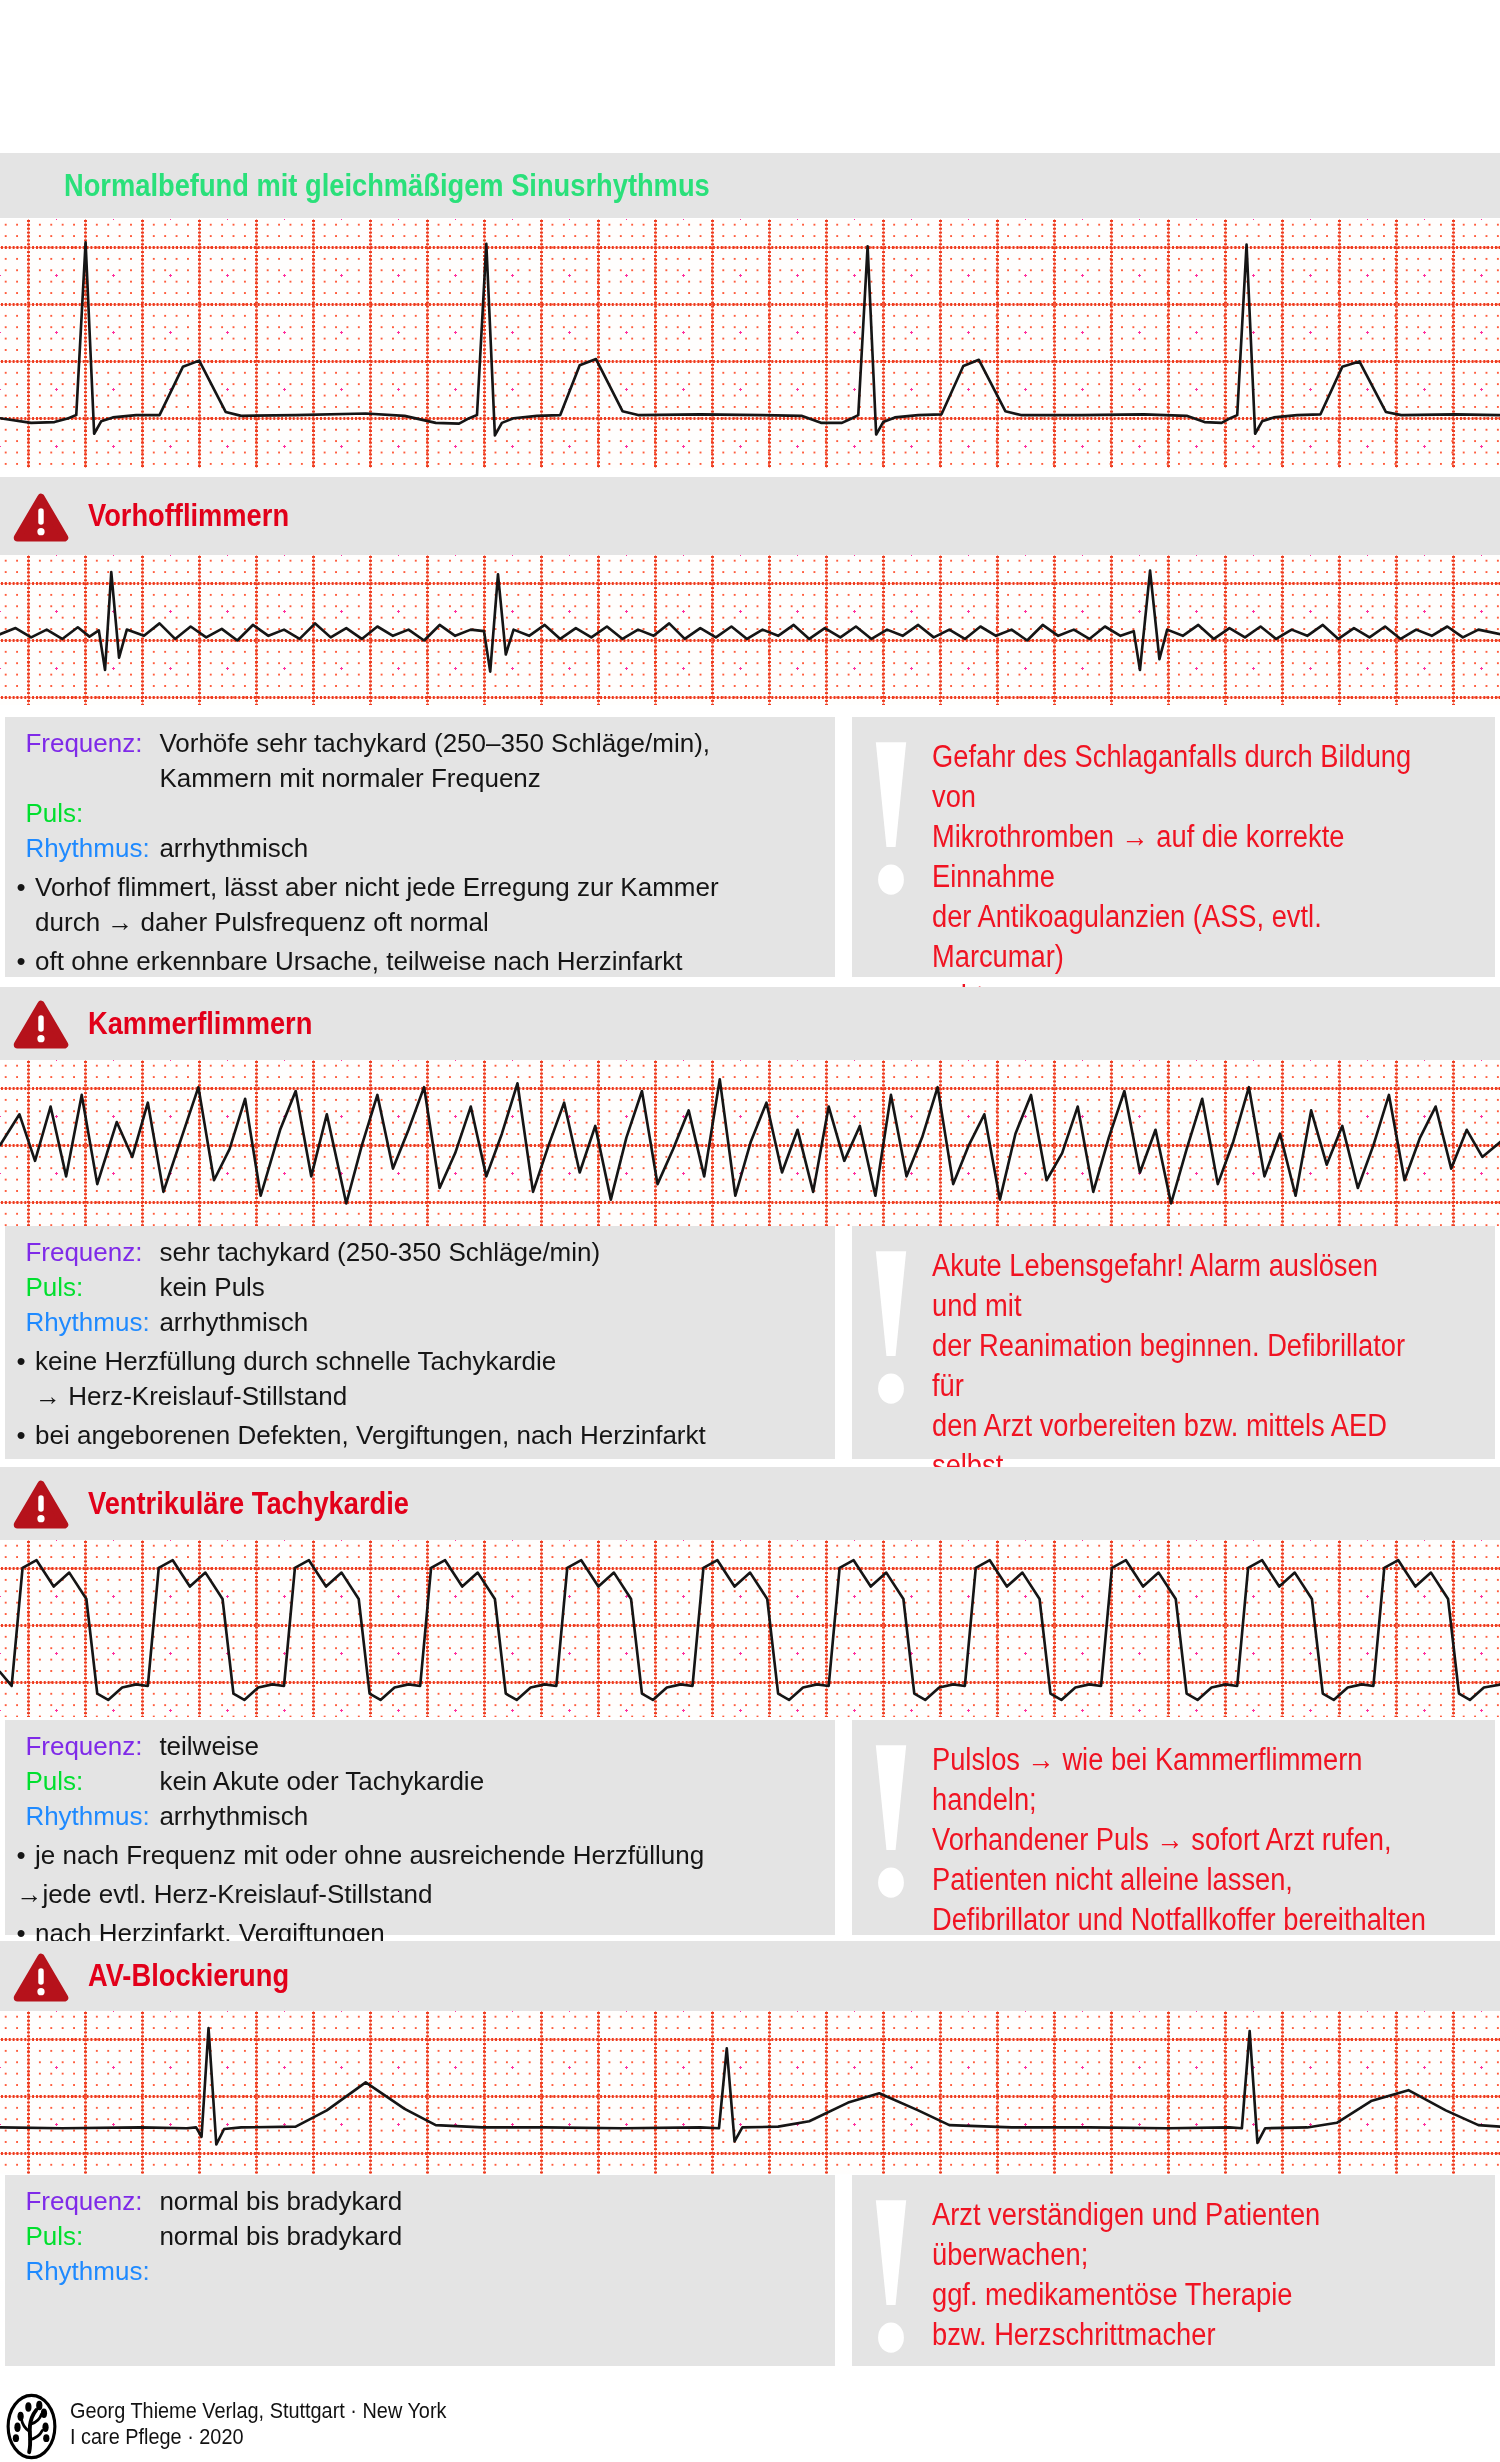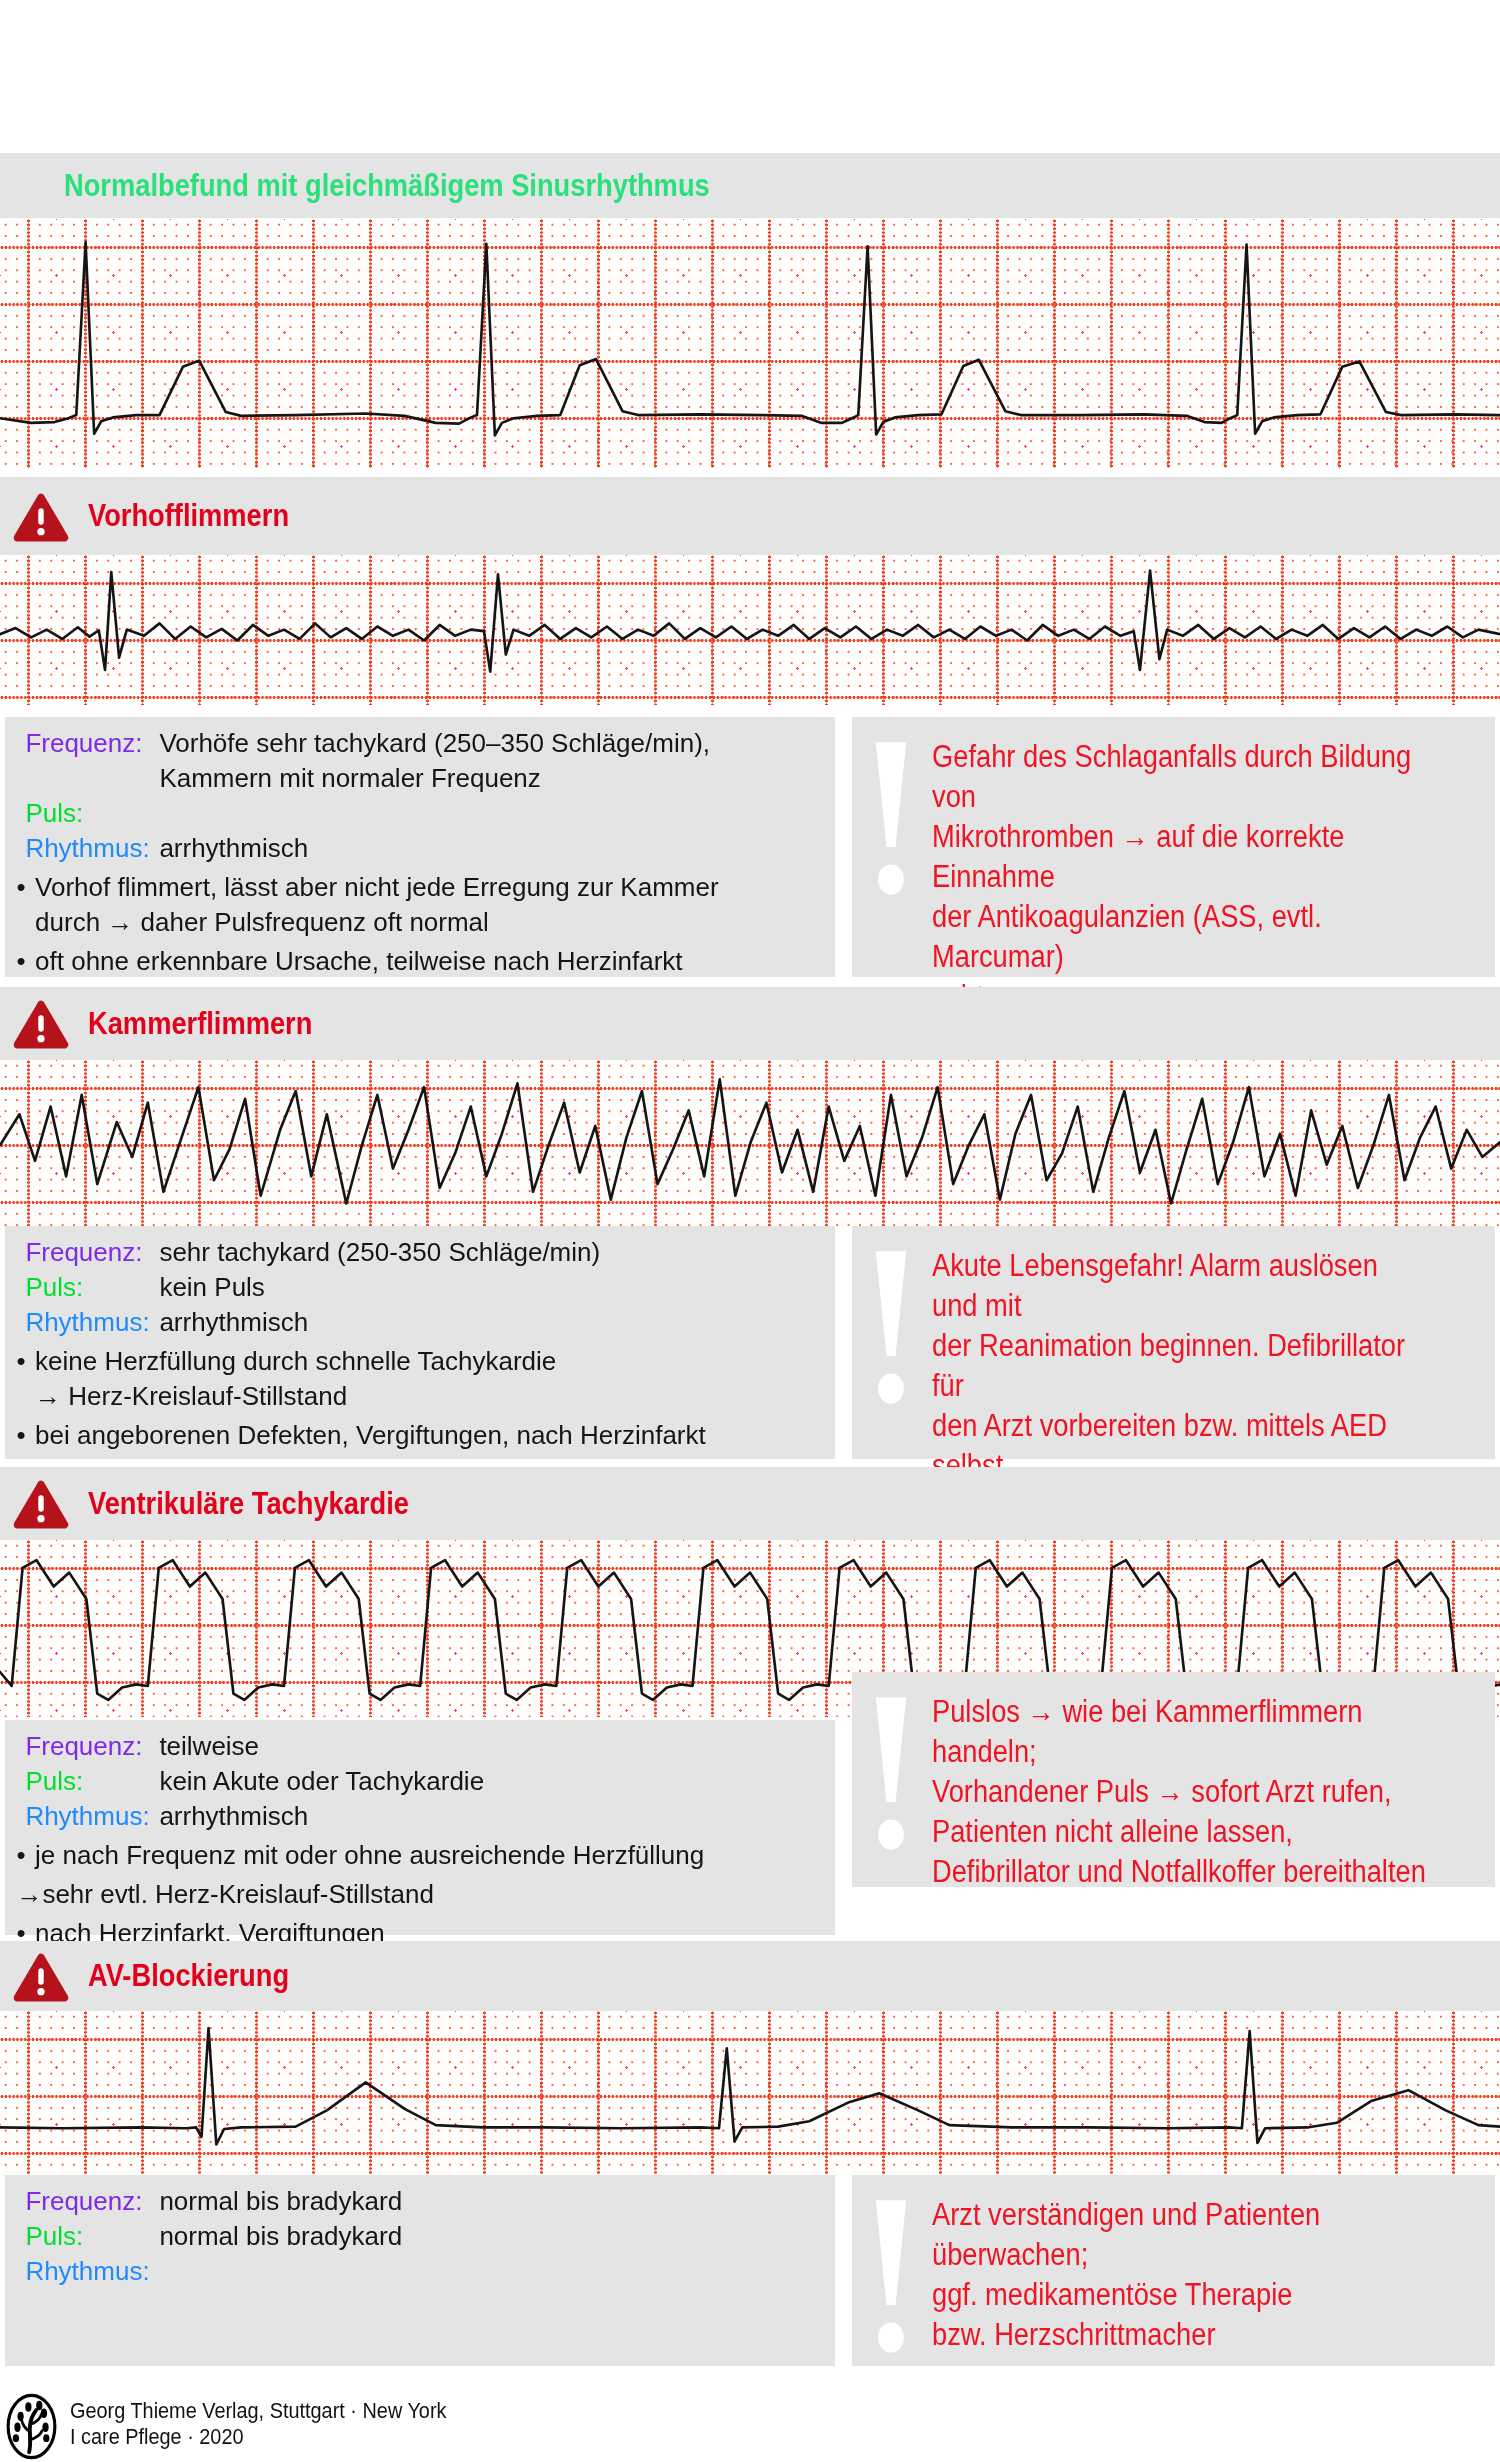--- a/index.html
+++ b/index.html
@@ -53,21 +53,21 @@
   .c-rhyt{color:var(--rhythmus_blue,#1f8aff);}
   .ival{white-space:pre-line;}
   .brow{display:flex;margin-top:3.9px;}
   .bmark{flex:0 0 18.7px;}
   .btext{white-space:pre-line;}
 
   
   .warn-box{position:absolute;left:852px;width:643px;background:var(--box_gray,#e4e4e4);box-sizing:border-box;}
   #warn-vh{top:717px;height:260px}
   #warn-kf{top:1226px;height:233px}
-  #warn-vt{top:1672px;height:215px}
+  #warn-vt{top:1720px;height:215px}
   #warn-av{top:2175px;height:191px}
   .excl{position:absolute;left:17px;top:25px;width:44px;height:156px;}
   .warn-text{position:absolute;left:80px;top:20px;color:var(--warning_red,#f01322);
              font-size:31px;line-height:40px;white-space:pre-line;}
 
   
   #footer{position:absolute;left:4.7px;top:2390px;height:72px;width:934px;}
   .logo{position:absolute;left:0;top:3.1px;width:53px;height:67px;}
   .footer-text{position:absolute;left:65px;top:7.8px;font-size:22.6px;line-height:26.5px;color:#111;}
 </style>
@@ -204,21 +204,21 @@
     <div class="irow">
       <span class="ilbl c-rhyt">Rhythmus:</span>
       <span class="ival">arrhythmisch</span>
     </div>
     <div class="brow">
       <span class="bmark">•</span>
       <span class="btext">je nach Frequenz mit oder ohne ausreichende Herzfüllung</span>
     </div>
     <div class="brow">
       <span class="bmark">→</span>
-      <span class="btext">sehr evtl. Herz-Kreislauf-Stillstand</span>
+      <span class="btext">jede evtl. Herz-Kreislauf-Stillstand</span>
     </div>
     <div class="brow">
       <span class="bmark">•</span>
       <span class="btext">nach Herzinfarkt, Vergiftungen</span>
     </div>
   </div>
   <div class="warn-box" id="warn-vt">
     <svg class="excl" viewBox="0 0 58 205">
       <polygon points="9,0 49,0 35,138 23,138" fill="#fff"></polygon>
       <ellipse cx="29" cy="181" rx="17" ry="20" fill="#fff"></ellipse>

